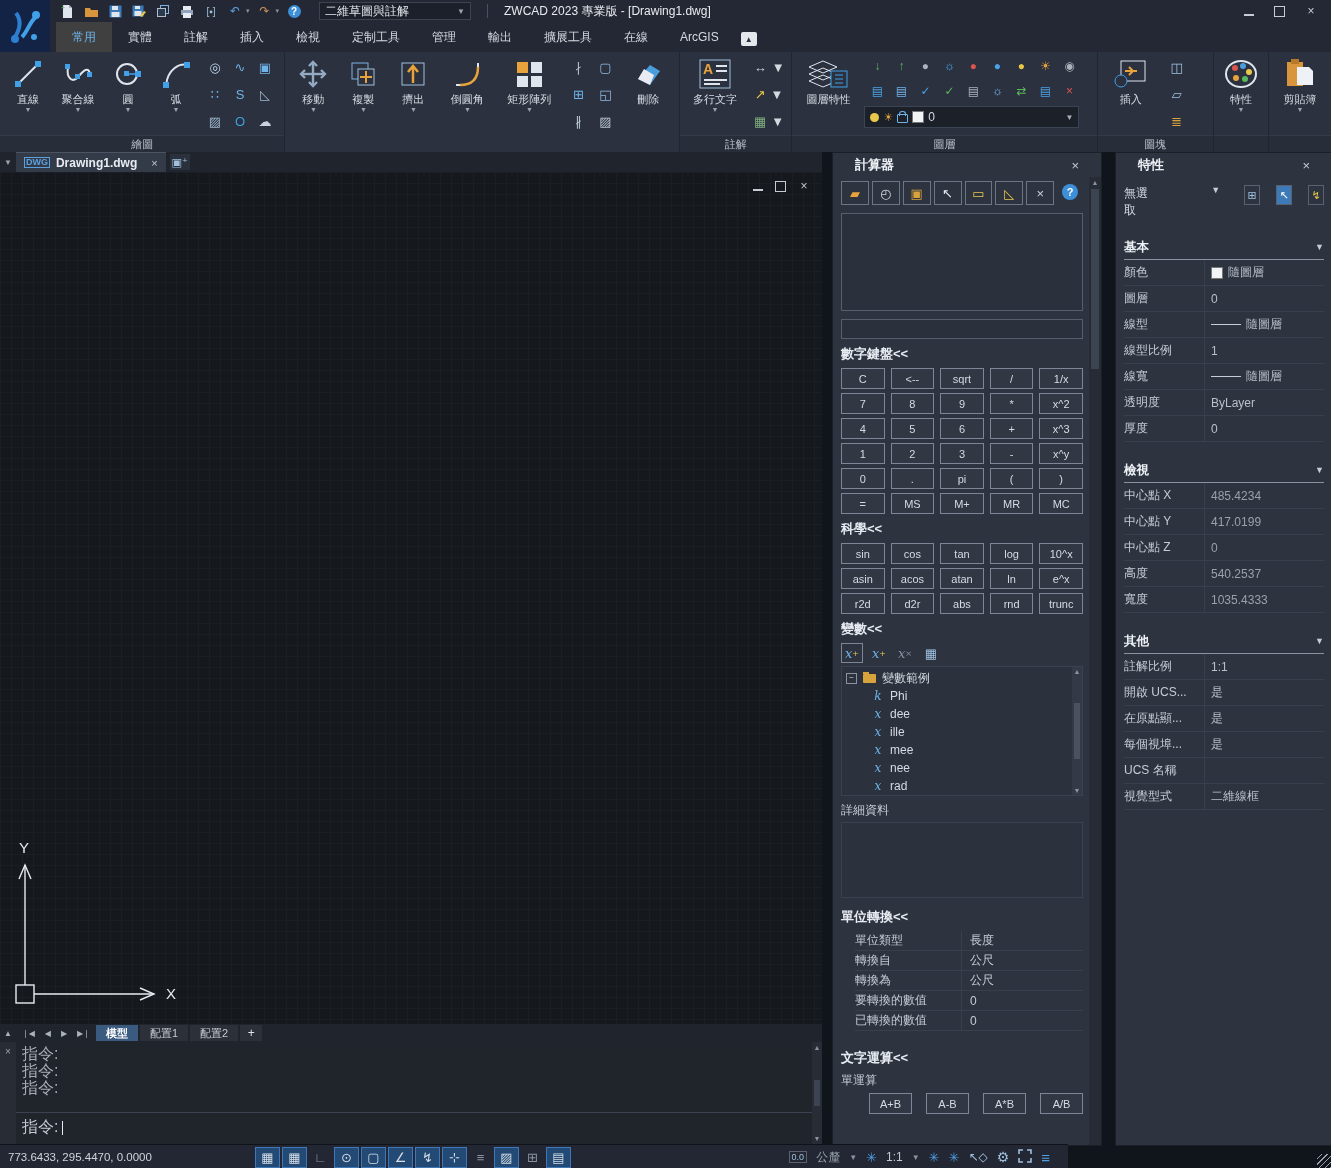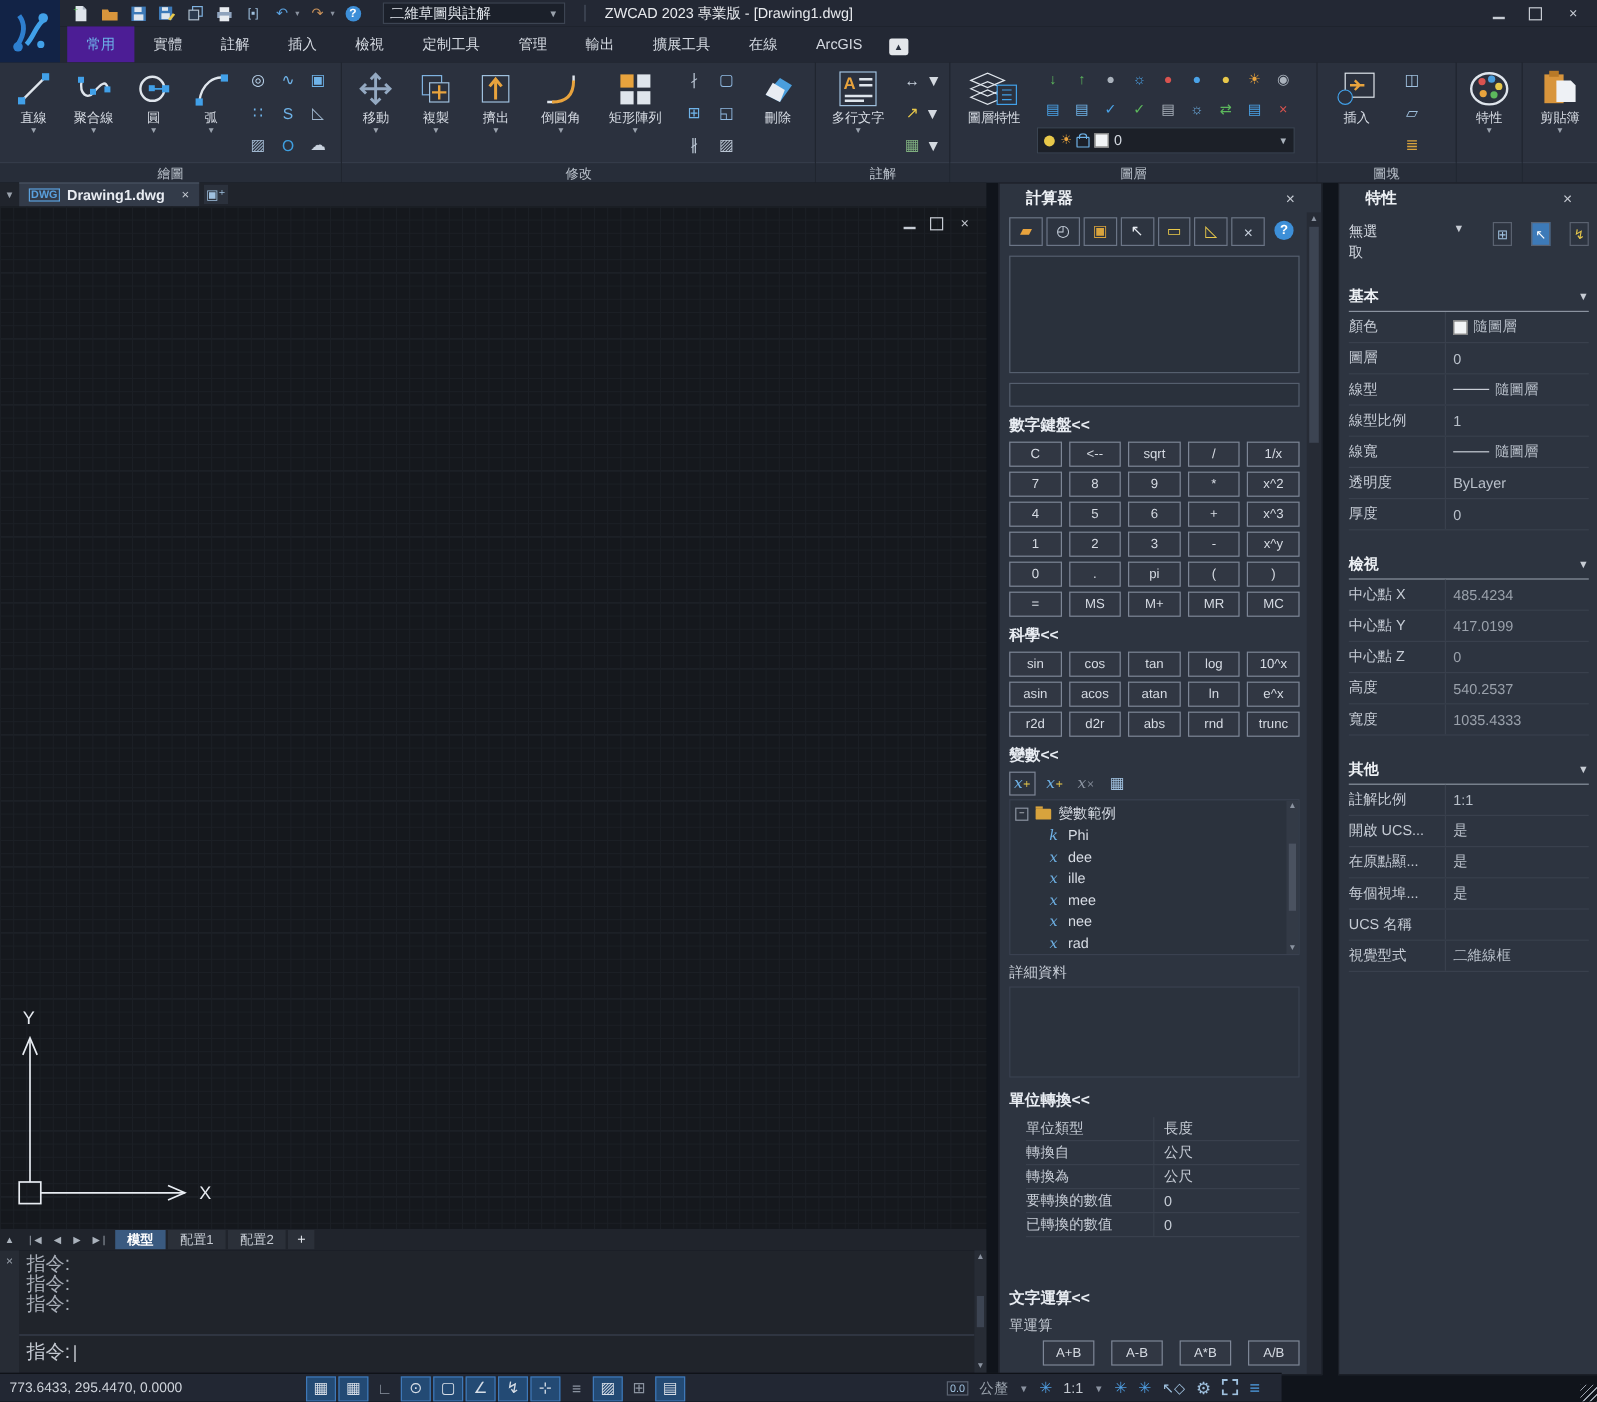--- a/index.html
+++ b/index.html
@@ -18,21 +18,21 @@
   .tsep{width:1px;height:14px;background:#4a5260;margin:0 10px;}
   .wtitle{color:#e8eaee;font-size:12px;}
   .winctl{margin-left:auto;display:flex;align-items:center;gap:20px;padding-right:14px;color:#c7ccd4;}
   .wc{width:12px;height:12px;display:inline-flex;align-items:center;justify-content:center;font-size:12px;}
   .wc.min{border-bottom:2px solid #c7ccd4;height:8px;width:10px;}
   .wc.max{border:1px solid #c7ccd4;width:9px;height:9px;}
   
   #tabsrow{left:0;top:22px;width:1331px;height:30px;background:#232834;display:flex;align-items:flex-end;}
   #tabsflex{display:flex;margin-left:56px;height:30px;align-items:stretch;}
   .rtab{padding:0 16px;display:flex;align-items:center;color:#d5dae2;cursor:default;font-size:12px;}
-  .rtab.active{background:#4c1d95;color:#6db1e8;}
+  .rtab.active{background:#404040;color:#6db1e8;}
   .collapse{width:16px;height:14px;background:#e4e7eb;color:#2b3240;display:flex;align-items:center;
             justify-content:center;font-size:8px;margin:0 0 6px 6px;border-radius:2px;}
   
   #ribbon{left:0;top:52px;width:1331px;height:100px;background:#2b313e;display:flex;}
   .rgroup{display:flex;flex-direction:column;border-right:1px solid #20252f;}
   .gbody{flex:1;display:flex;align-items:stretch;padding:3px 4px 0 4px;gap:2px;}
   .glabel{height:16px;background:#272d39;border-top:1px solid #343b49;color:#b9c0ca;font-size:11px;
           display:flex;align-items:center;justify-content:center;}
   .rbig{display:flex;flex-direction:column;align-items:center;justify-content:flex-start;width:48px;color:#d7dce4;}
   .rbig .ic{height:38px;display:flex;align-items:center;justify-content:center;}
@@ -394,21 +394,20 @@
       <div class="rbig" style="width:52px;">
         <span class="ic">
           <svg width="32" height="30">
               <path d="M6 20 L18 6 L28 12 L18 26 Z" fill="#4a9edd"></path>
               <path d="M6 20 L12 10 L22 16 L18 26 Z" fill="#e8ecf2"></path>
             </svg>
           </span>
         <span class="lb">刪除</span>
       </div>
     </div>
-    <div class="glabel">修改</div>
   </div>
 
   <div class="rgroup" style="width:112px;">
     <div class="gbody">
       <div class="rbig" style="width:62px;">
         <span class="ic">
           <svg width="34" height="32">
               <rect x="2" y="2" width="30" height="28" stroke="#9fc0de" fill="none"></rect>
               <text x="5" y="16" font-size="14" fill="#e8a33d" font-weight="bold">A</text>
               <line x1="18" y1="8" x2="29" y2="8" stroke="#dfe5ec" stroke-width="2"></line>
@@ -778,21 +777,21 @@
             <span class="uk">要轉換的數值</span>
             <span class="uv">0</span>
           </div>
 
           <div class="urow">
             <span class="uk">已轉換的數值</span>
             <span class="uv">0</span>
           </div>
         </div>
 
-      <div class="sect" style="margin-top:42px;">文字運算&lt;&lt;</div>
+      <div class="sect" style="margin-top:18px;">文字運算&lt;&lt;</div>
       <div class="singleop">單運算</div>
       <div class="topgrid">
 
       <button class="cbtn">A+B</button>
           <button class="cbtn">A-B</button>
           <button class="cbtn">A*B</button>
           <button class="cbtn">A/B</button>
         </div>
     </div>
     <div id="calcsb">

